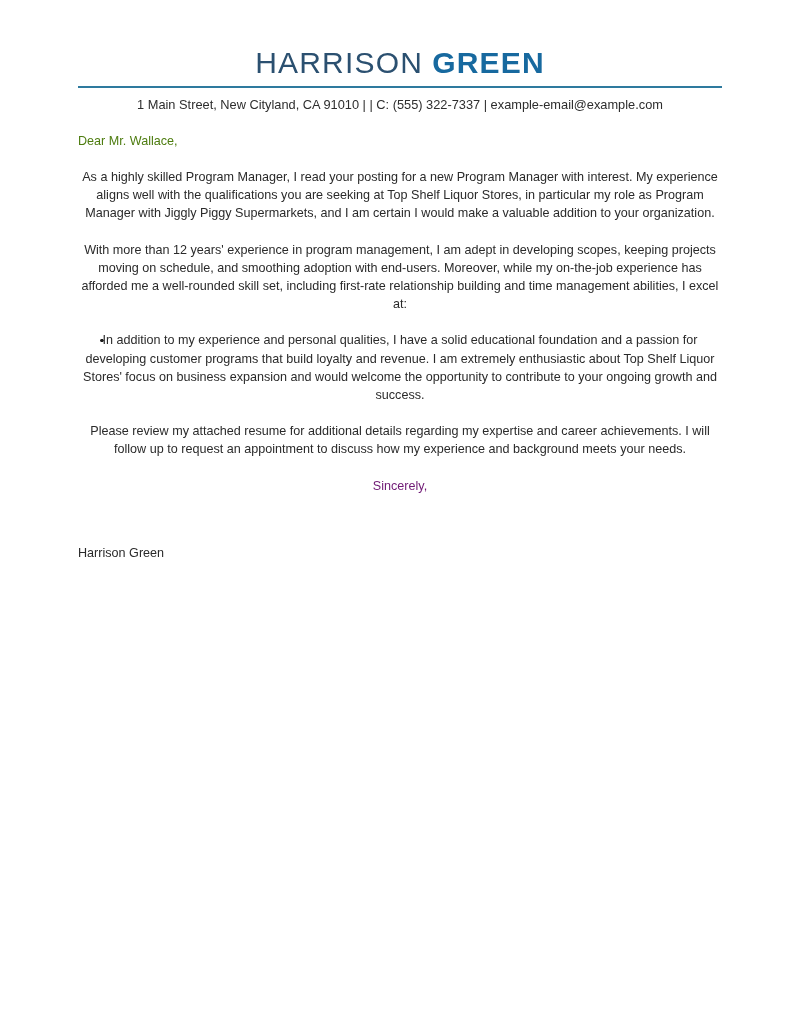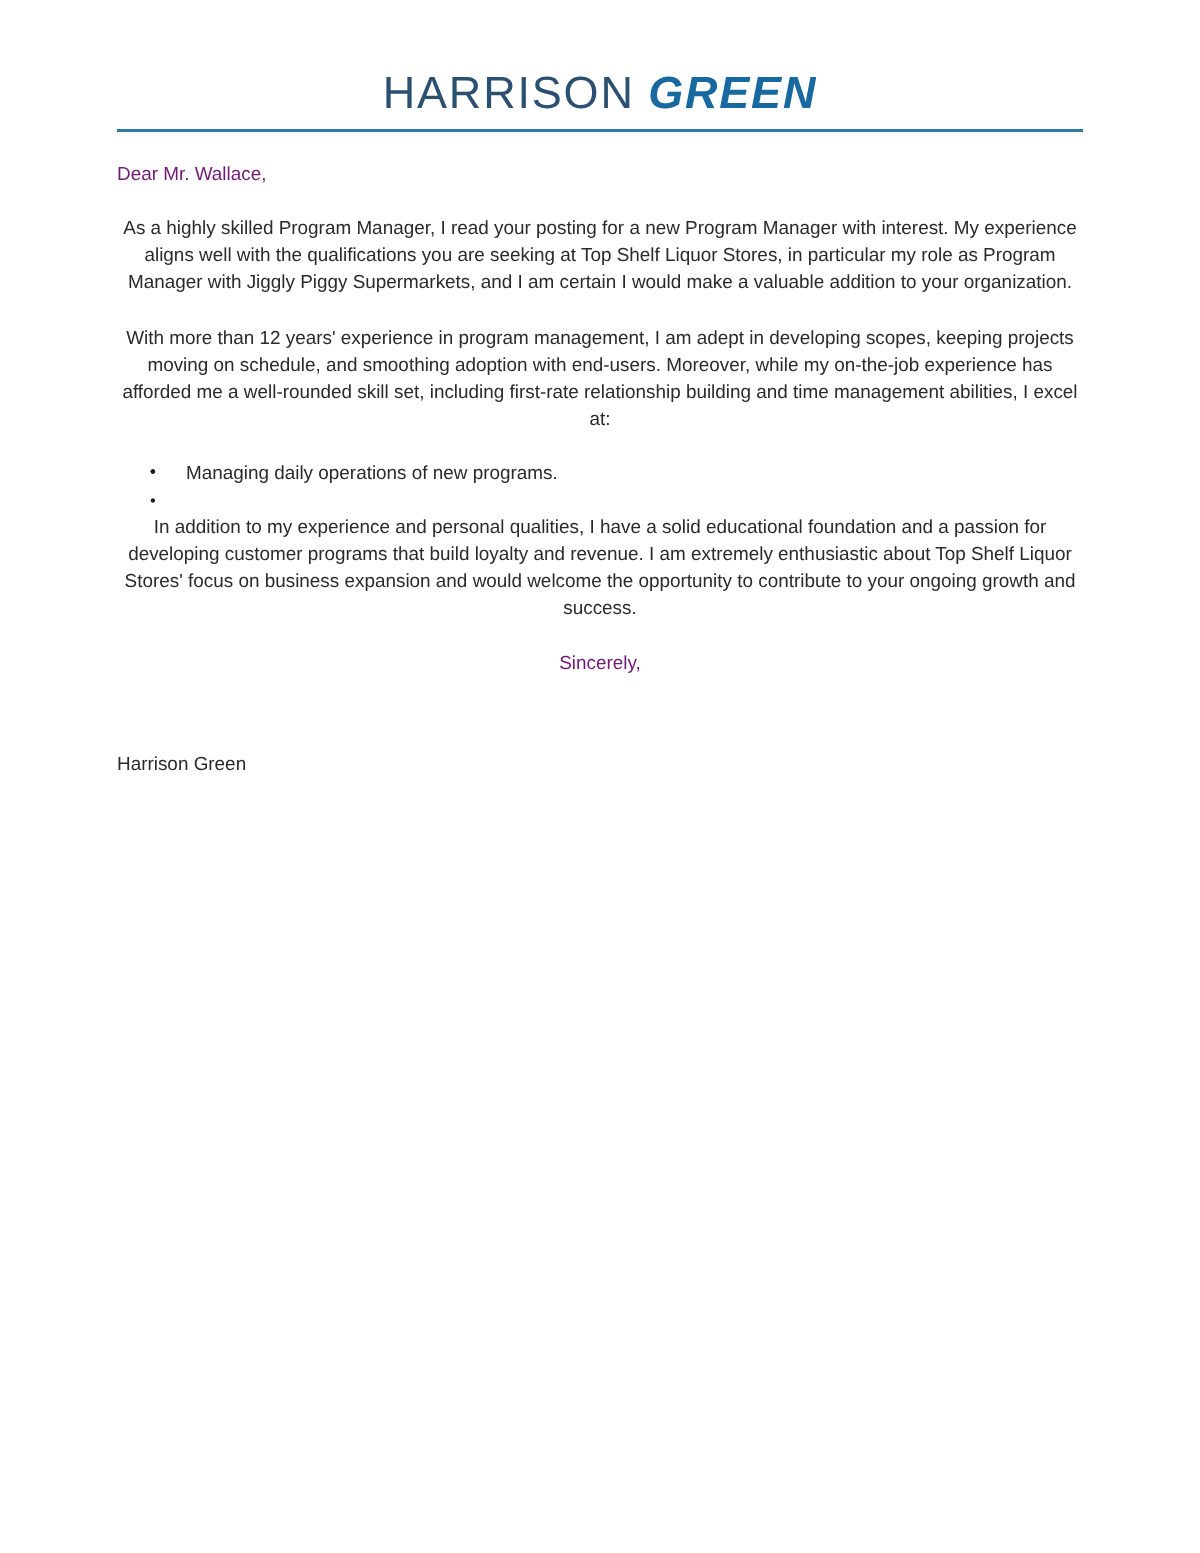--- a/index.html
+++ b/index.html
@@ -45,21 +45,20 @@
     white-space: nowrap;
   }
   .name-first {
     color: #2b5070;
     font-weight: 400;
   }
   .name-last {
     color: #17699f;
     font-weight: 700;
     margin-left: 9px;
-    font-style: italic;
   }
 
   .header-rule {
     margin-top: 6px;
     height: 2px;
     width: 644px;
     background: #2e7a9e;
     border: 0;
   }
 
@@ -73,21 +72,21 @@
   }
 
   
   .body-block {
     padding-top: 19px;
   }
 
   .salutation {
     font-size: 12.6px;
     line-height: 18px;
-    color: #701a75;
+    color: #4d7c0f;
     margin: 0 0 18px 0;
   }
 
   .para {
     font-size: 12.6px;
     line-height: 18.2px;
     color: #2a2a2a;
     margin: 0 0 18px 0;
     text-align: center;
   }
@@ -140,48 +139,49 @@
 <body>
 
 <div class="page">
   <div class="content">
 
     <div class="header">
       <div class="name-line">
         <span class="name-first">HARRISON</span><span class="name-last">GREEN</span>
       </div>
       <div class="header-rule"></div>
+      <div class="contact-line">1 Main Street, New Cityland, CA 91010 | | C: (555) 322-7337 | example-email@example.com</div>
     </div>
 
     <div class="body-block">
 
       <p class="salutation">Dear Mr. Wallace,</p>
 
       <p class="para">As a highly skilled Program Manager, I read your posting for a new Program Manager with interest. My experience aligns well with the qualifications you are seeking at Top Shelf Liquor Stores, in particular my role as Program Manager with Jiggly Piggy Supermarkets, and I am certain I would make a valuable addition to your organization.</p>
 
       <p class="para">With more than 12 years' experience in program management, I am adept in developing scopes, keeping projects moving on schedule, and smoothing adoption with end-users. Moreover, while my on-the-job experience has afforded me a well-rounded skill set, including first-rate relationship building and time management abilities, I excel at:</p>
 
       <ul class="bullet-list">
         <li>
           <span class="bullet-marker">•</span>
         </li>
         <li>
           <span class="bullet-marker">•</span>
         </li>
         <li>
           <span class="bullet-marker">•</span>
-          <span>Managing daily operations of new programs.</span>
         </li>
         <li>
           <span class="bullet-marker">•</span>
         </li>
       </ul>
 
       <p class="para">In addition to my experience and personal qualities, I have a solid educational foundation and a passion for developing customer programs that build loyalty and revenue. I am extremely enthusiastic about Top Shelf Liquor Stores' focus on business expansion and would welcome the opportunity to contribute to your ongoing growth and success.</p>
 
+      <p class="para">Please review my attached resume for additional details regarding my expertise and career achievements. I will follow up to request an appointment to discuss how my experience and background meets your needs.</p>
 
 
       <p class="sign-off">Sincerely,</p>
 
       <p class="signature-name">Harrison Green</p>
 
     </div>
   </div>
 </div>
 

